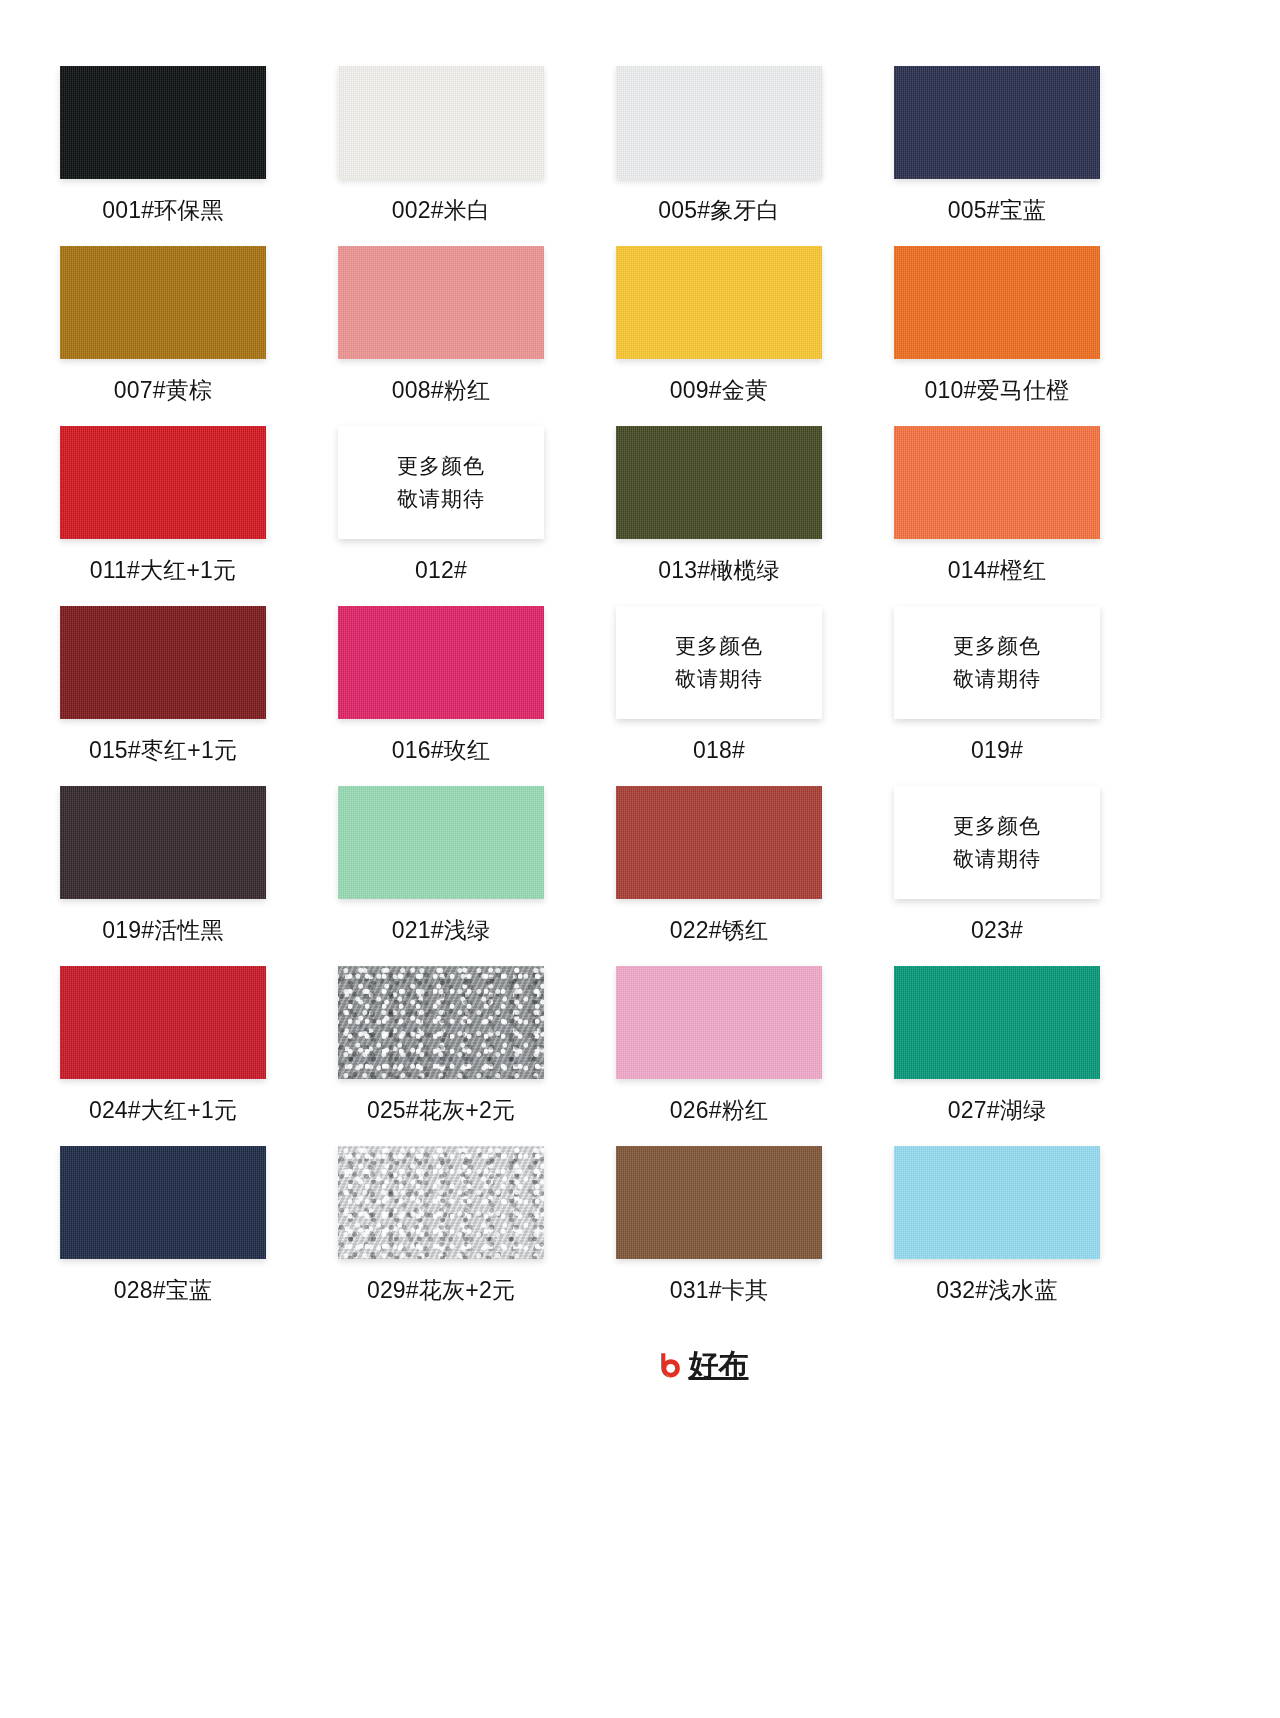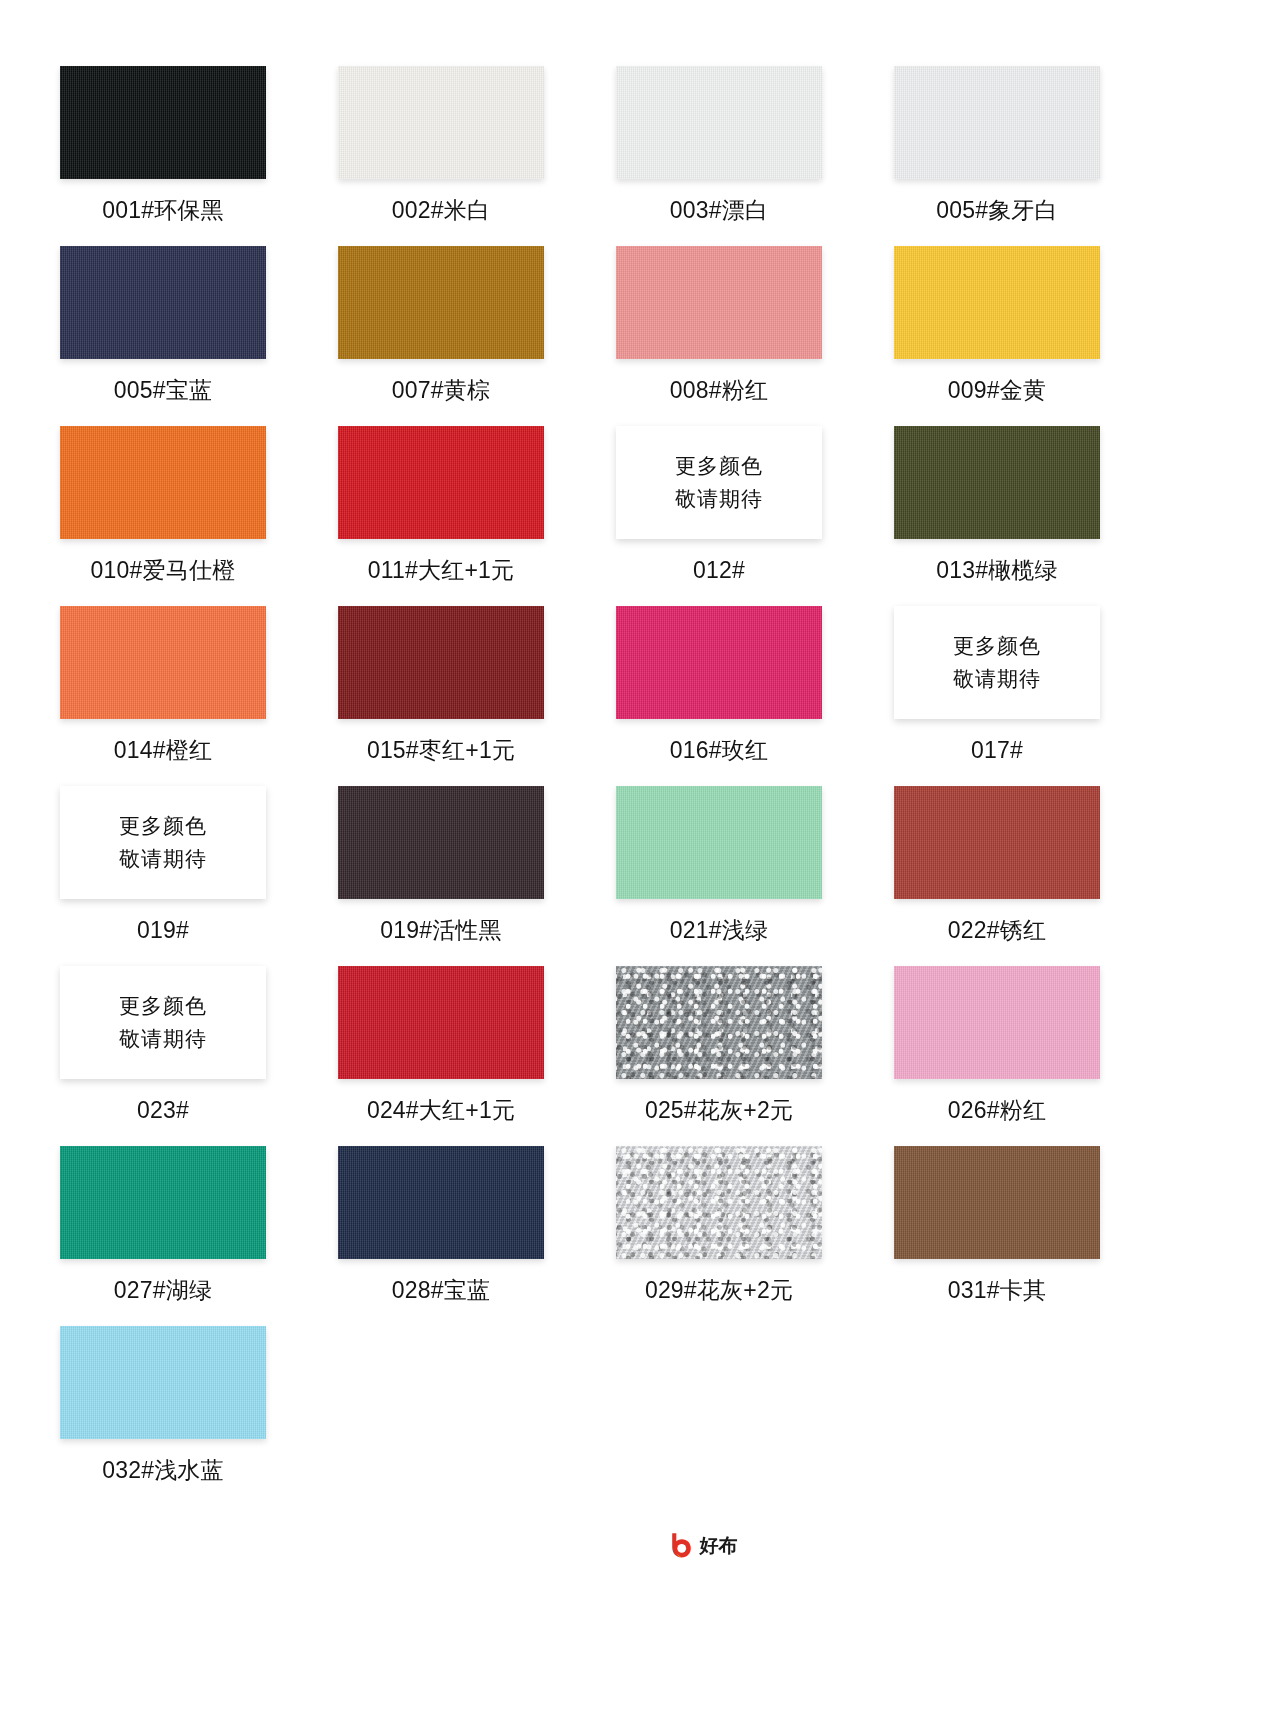--- a/index.html
+++ b/index.html
@@ -142,50 +142,45 @@
     gap: 7px;
   }
   .brand-mark {
     width: 30px;
     height: 30px;
     position: relative;
     flex: none;
   }
   .brand-mark svg { display: block; }
   .brand-text {
-    font-size: 19px;
+    font-size: 30px;
     font-weight: bold;
     color: #1b1b1b;
     letter-spacing: 0px;
     line-height: 30px;
     font-family: "DejaVu Sans", "Liberation Sans", sans-serif;
+    text-decoration: underline;
   }
 </style>
 </head>
 <body>
 
 <div id="colorcard">
   <div class="swatch-grid">
       <div class="swatch-cell">
         <div class="chip-wrap">
           <div class="chip fabric" style="background: rgb(10, 13, 14);"></div>
         </div>
         <div class="swatch-label">001#环保黑</div>
       </div>
       <div class="swatch-cell">
         <div class="chip-wrap">
           <div class="chip fabric" style="background: rgb(243, 241, 236);"></div>
         </div>
         <div class="swatch-label">002#米白</div>
-      </div>
-      <div class="swatch-cell">
-        <div class="chip-wrap">
-          <div class="chip fabric" style="background: rgb(240, 241, 241);"></div>
-        </div>
-        <div class="swatch-label">003#漂白</div>
       </div>
       <div class="swatch-cell">
         <div class="chip-wrap">
           <div class="chip fabric" style="background: rgb(238, 239, 240);"></div>
         </div>
         <div class="swatch-label">005#象牙白</div>
       </div>
       <div class="swatch-cell">
         <div class="chip-wrap">
           <div class="chip fabric" style="background: rgb(38, 44, 75);"></div>
@@ -255,21 +250,21 @@
         </div>
         <div class="swatch-label">016#玫红</div>
       </div>
       <div class="swatch-cell">
         <div class="chip-wrap">
           <div class="chip placeholder">
             <div class="placeholder-line">更多颜色</div>
             <div class="placeholder-line">敬请期待</div>
           </div>
         </div>
-        <div class="swatch-label">017#</div>
+        <div class="swatch-label">018#</div>
       </div>
       <div class="swatch-cell">
         <div class="chip-wrap">
           <div class="chip placeholder">
             <div class="placeholder-line">更多颜色</div>
             <div class="placeholder-line">敬请期待</div>
           </div>
         </div>
         <div class="swatch-label">019#</div>
       </div>

